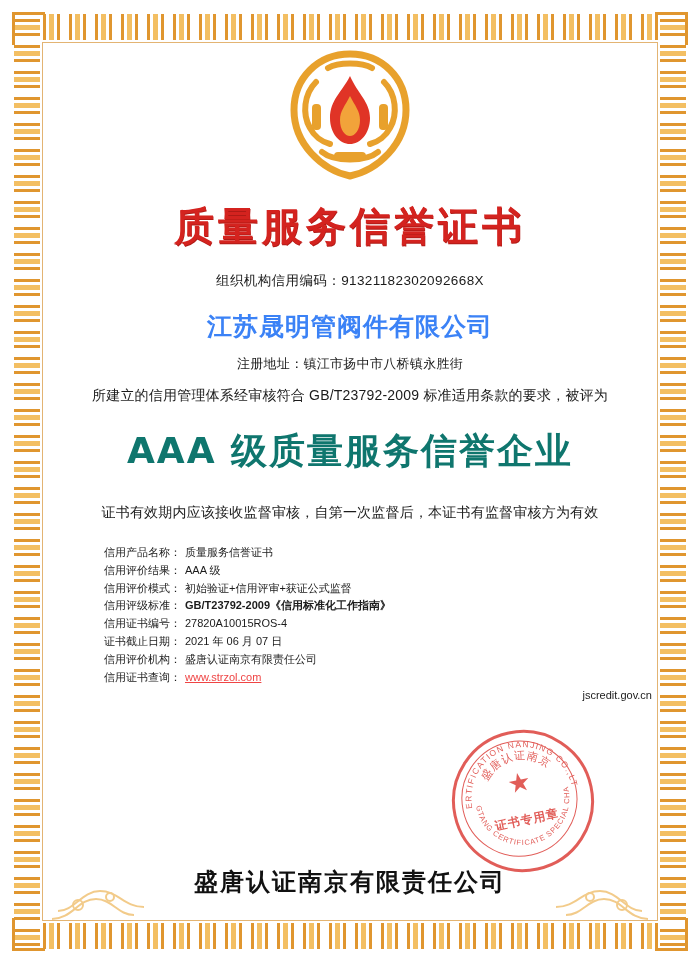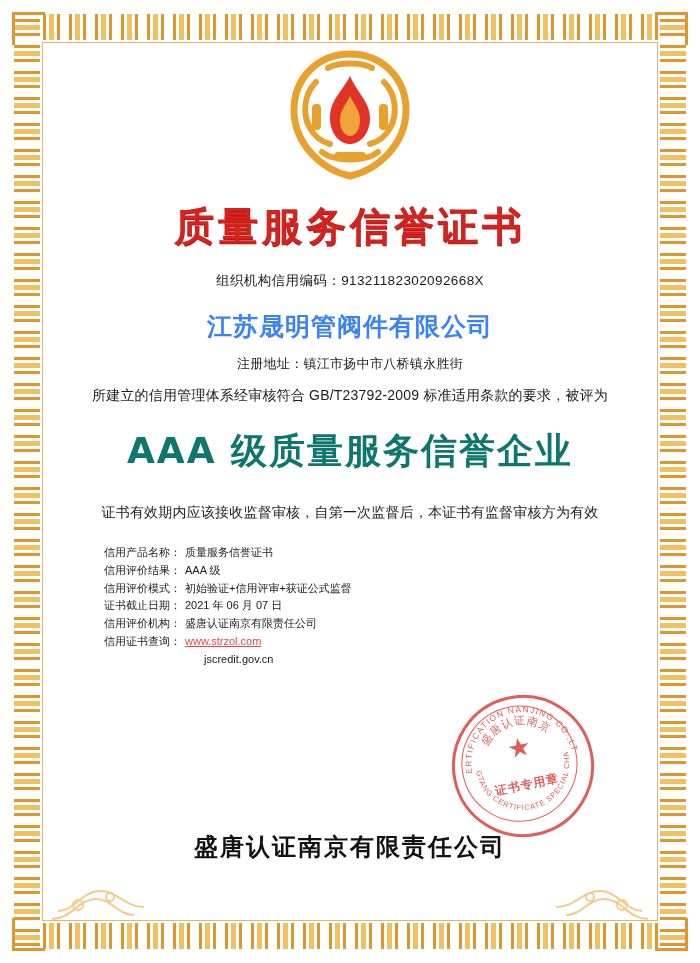--- a/index.html
+++ b/index.html
@@ -191,20 +191,21 @@
   }
   .detail-value.strong {
     font-weight: bold;
   }
   .detail-value.link {
     color: #ef4444;
     text-decoration: underline;
   }
   .detail-sub {
     padding-left: 100px;
+    text-align: right;
   }
 
   
   .sign-area {
     position: relative;
     margin-top: 26px;
     height: 120px;
   }
   .sign-text {
     position: absolute;
@@ -339,20 +340,28 @@
     </div>
     <div class="detail-row">
       <span class="detail-label">信用评价结果：</span>
       <span class="detail-value">AAA 级</span>
     </div>
     <div class="detail-row">
       <span class="detail-label">信用评价模式：</span>
       <span class="detail-value">初始验证+信用评审+获证公式监督</span>
     </div>
     <div class="detail-row">
+      <span class="detail-label">信用评级标准：</span>
+      <span class="detail-value strong">GB/T23792-2009《信用标准化工作指南》</span>
+    </div>
+    <div class="detail-row">
+      <span class="detail-label">信用证书编号：</span>
+      <span class="detail-value">27820A10015ROS-4</span>
+    </div>
+    <div class="detail-row">
       <span class="detail-label">证书截止日期：</span>
       <span class="detail-value">2021 年 06 月 07 日</span>
     </div>
     <div class="detail-row">
       <span class="detail-label">信用评价机构：</span>
       <span class="detail-value">盛唐认证南京有限责任公司</span>
     </div>
     <div class="detail-row">
       <span class="detail-label">信用证书查询：</span>
       <span class="detail-value link">www.strzol.com</span>

